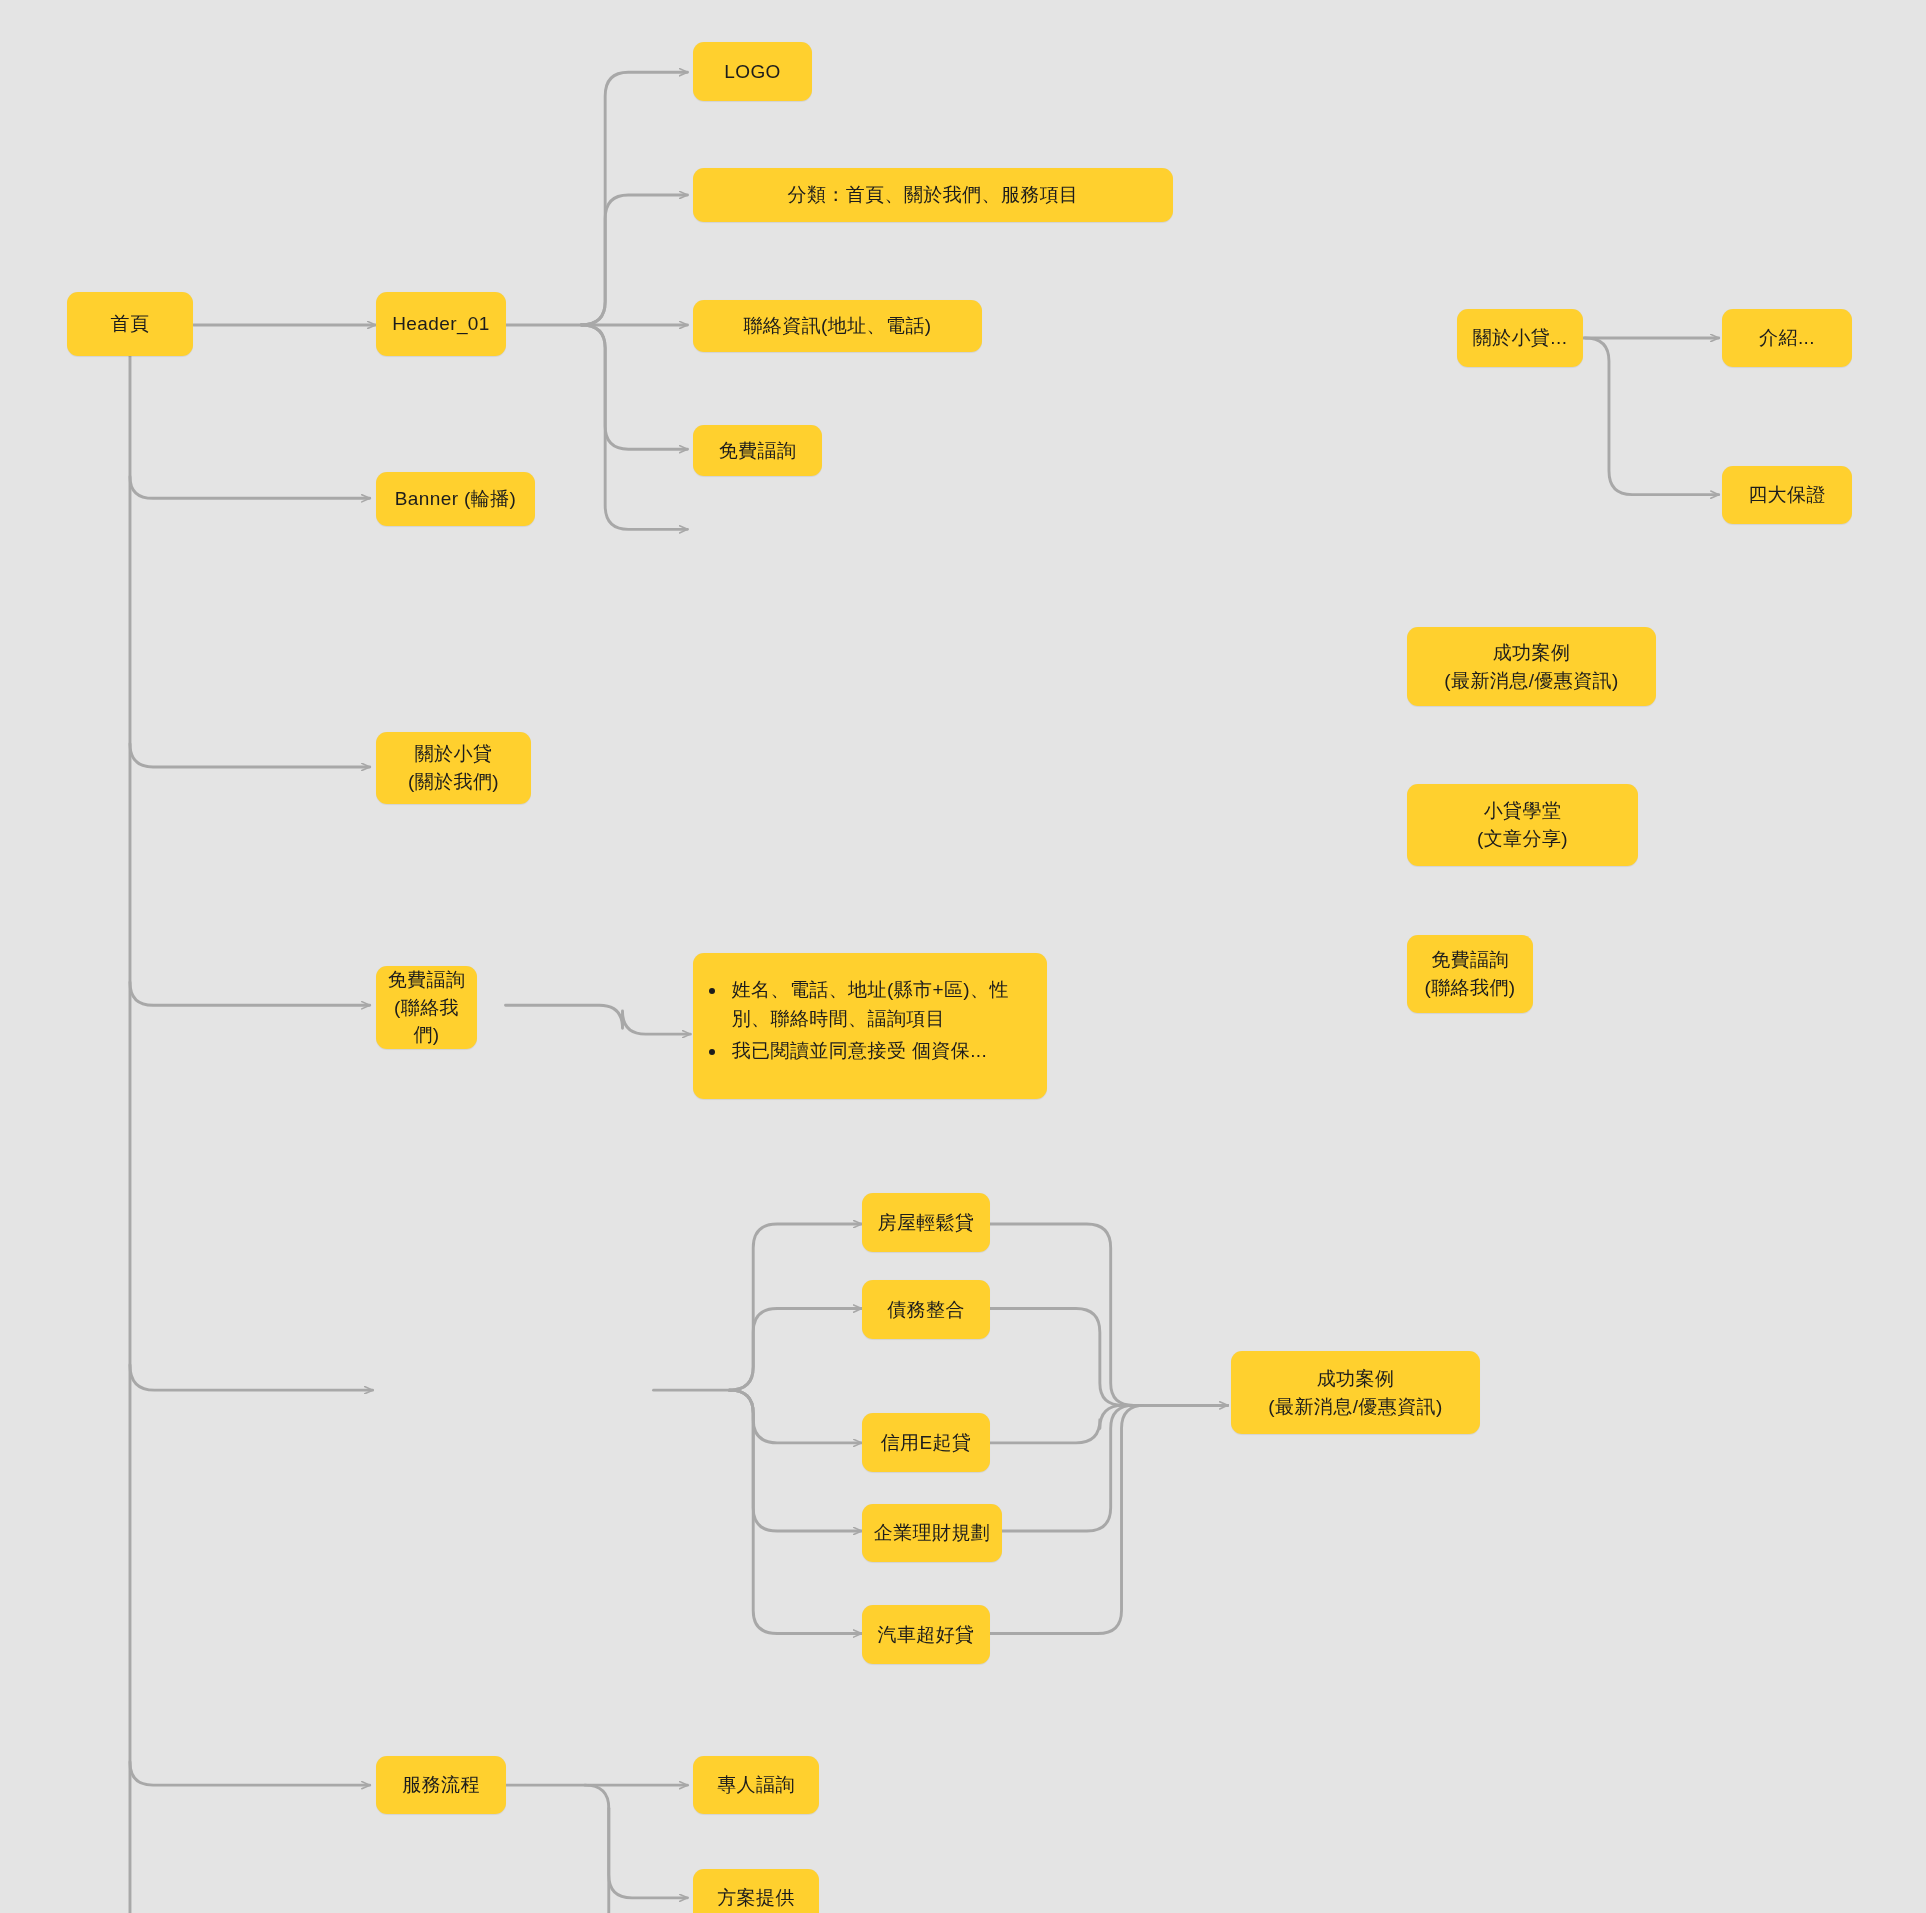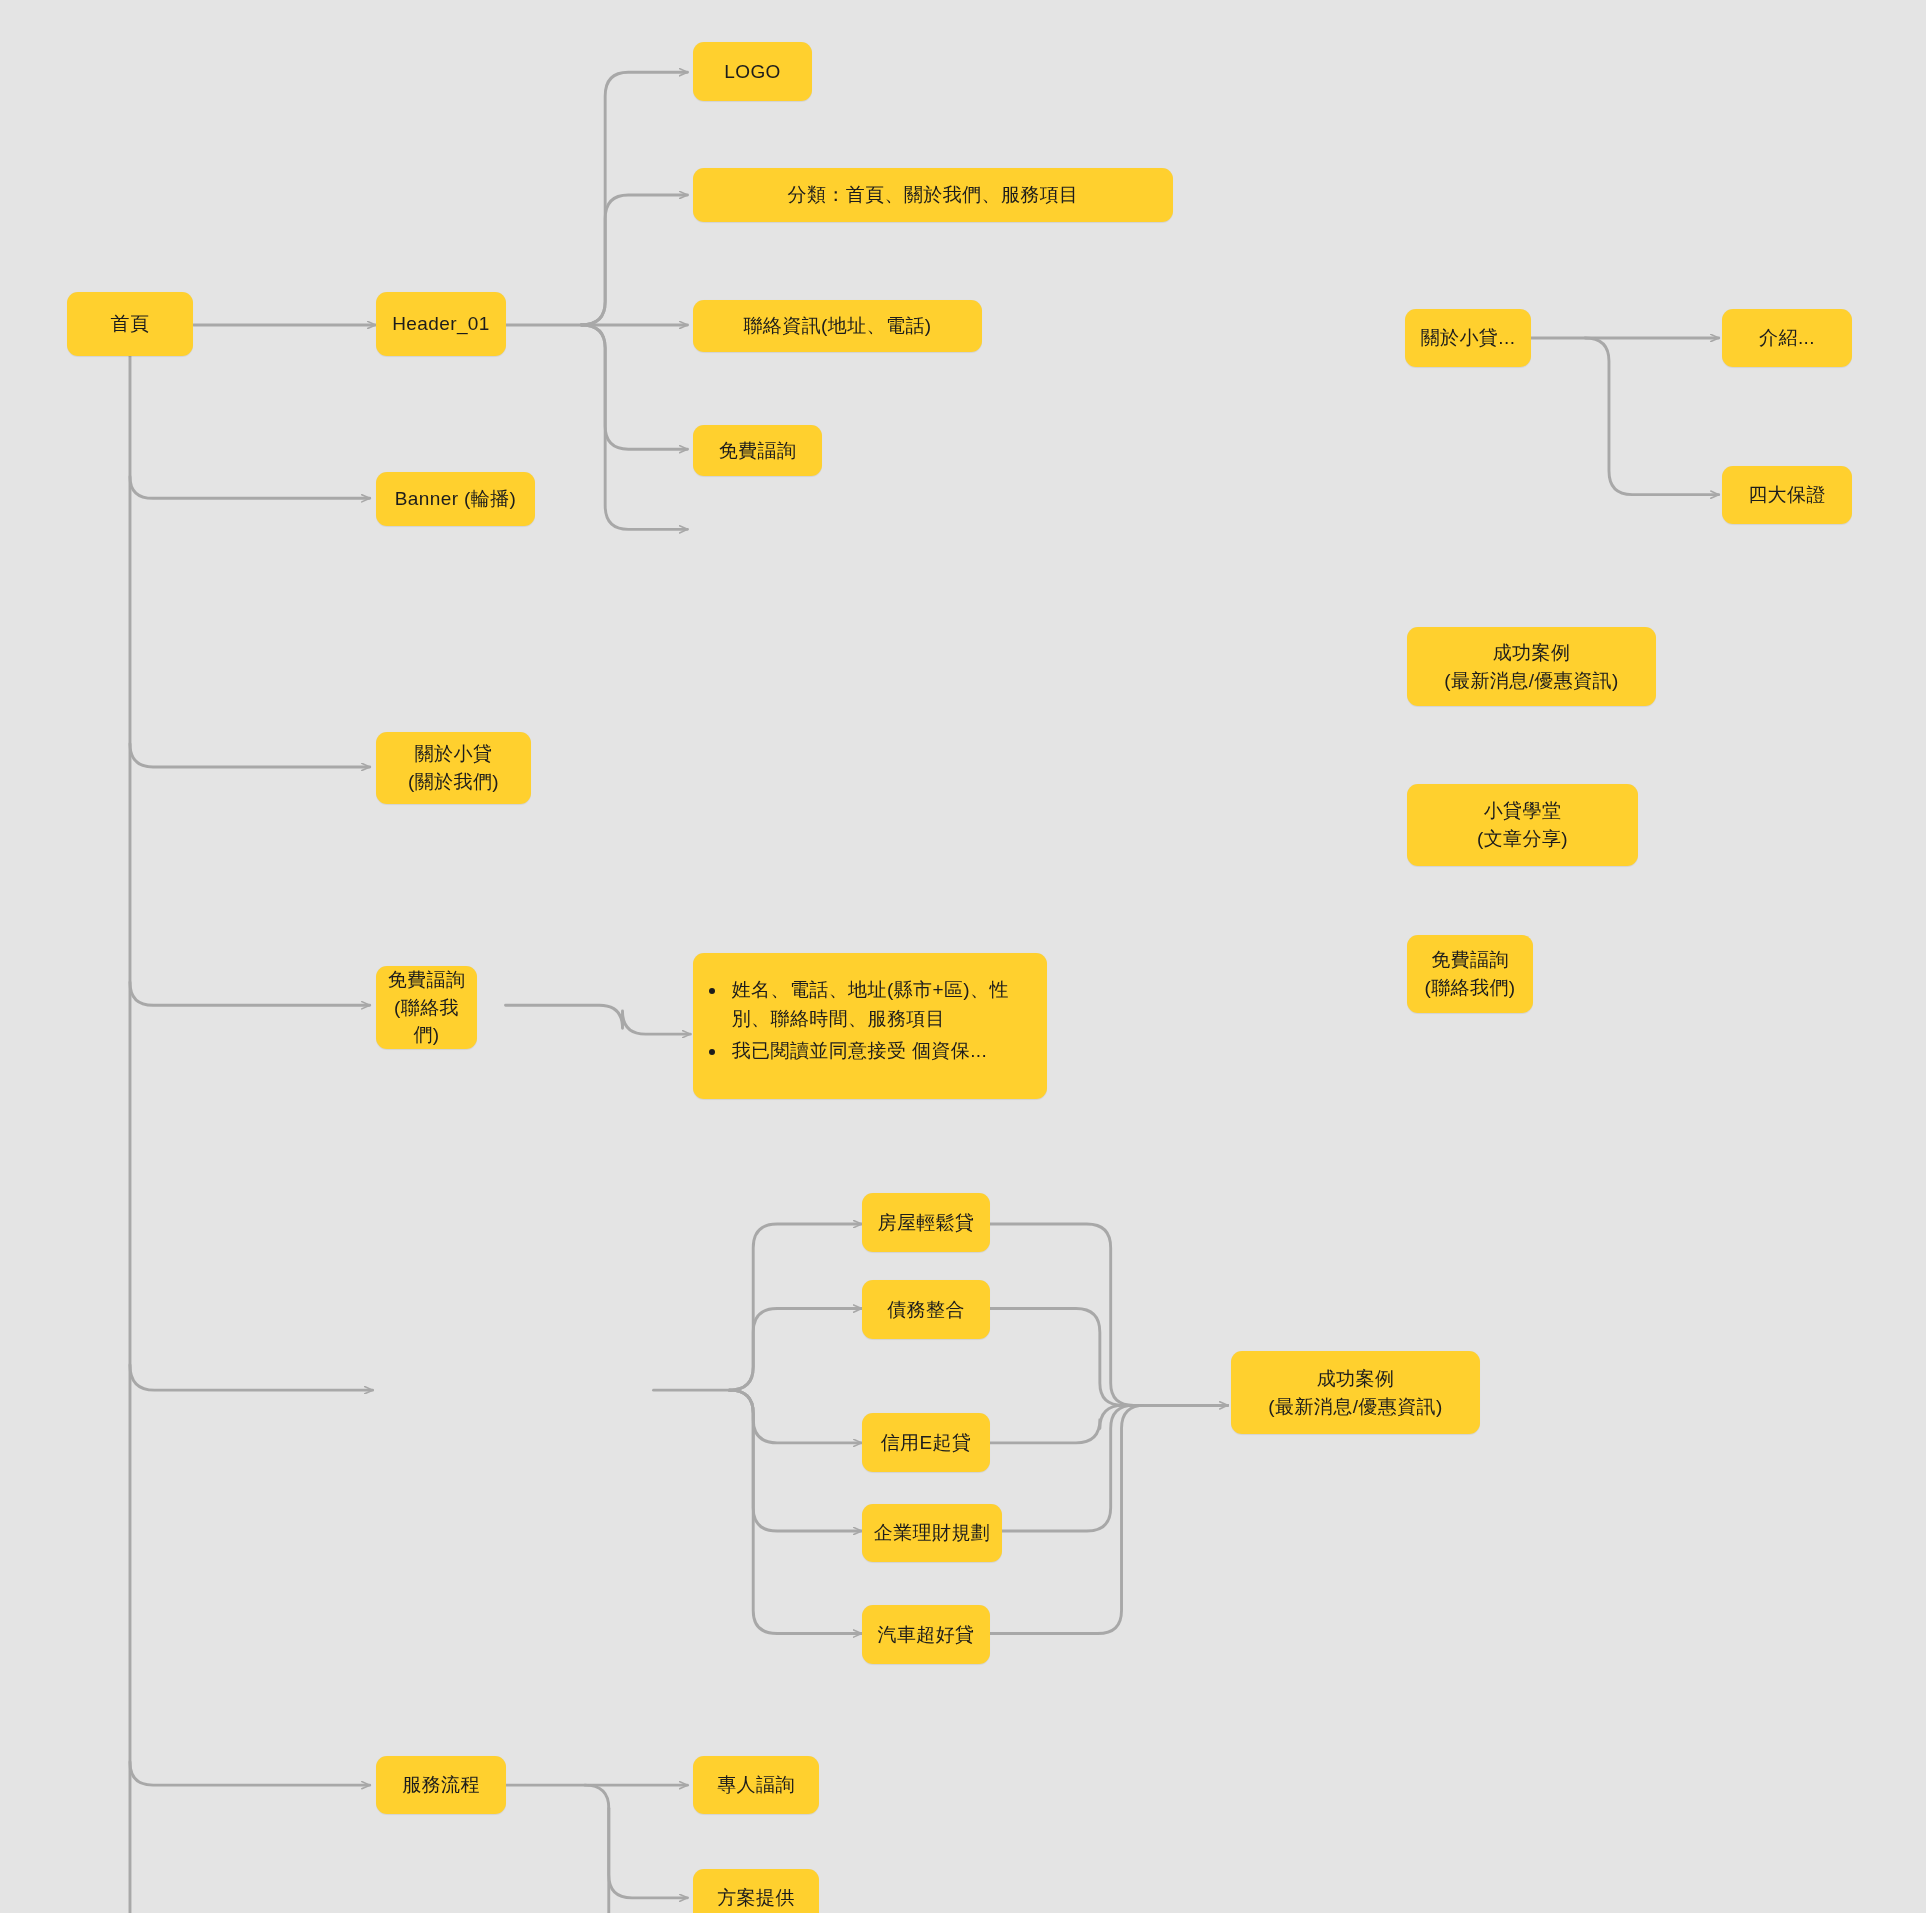--- a/index.html
+++ b/index.html
@@ -161,21 +161,21 @@
 
   <div class="node" style="left:376px; top:966px; width:101px; height:83px;">
     <span class="lines">
       <span>免費諨詢</span>
       <span class="l2">(聯絡我們)</span>
     </span>
   </div>
 
   <div class="node bullets" style="left:693px; top:953px; width:354px; height:146px;">
     <ul>
-      <li>姓名、電話、地址(縣市+區)、性別、聯絡時間、服務項目</li>
+      <li>姓名、電話、地址(縣市+區)、性別、聯絡時間、諨詢項目</li>
       <li>我已閱讀並同意接受 個資保...</li>
     </ul>
   </div>
 
 
   <div class="node" style="left:862px; top:1193px; width:128px; height:59px;">
     <span class="lines">房屋輕鬆貸</span>
   </div>
 
   <div class="node" style="left:862px; top:1280px; width:128px; height:59px;">
@@ -206,21 +206,21 @@
   </div>
 
   <div class="node" style="left:693px; top:1756px; width:126px; height:58px;">
     <span class="lines">專人諨詢</span>
   </div>
 
   <div class="node" style="left:693px; top:1869px; width:126px; height:58px;">
     <span class="lines">方案提供</span>
   </div>
 
-  <div class="node" style="left:1405px; top:309px; width:126px; height:58px;">
+  <div class="node" style="left:1457px; top:309px; width:126px; height:58px;">
     <span class="lines">關於小貸...</span>
   </div>
 
   <div class="node" style="left:1722px; top:309px; width:130px; height:58px;">
     <span class="lines">介紹...</span>
   </div>
 
   <div class="node" style="left:1722px; top:466px; width:130px; height:58px;">
     <span class="lines">四大保證</span>
   </div>

